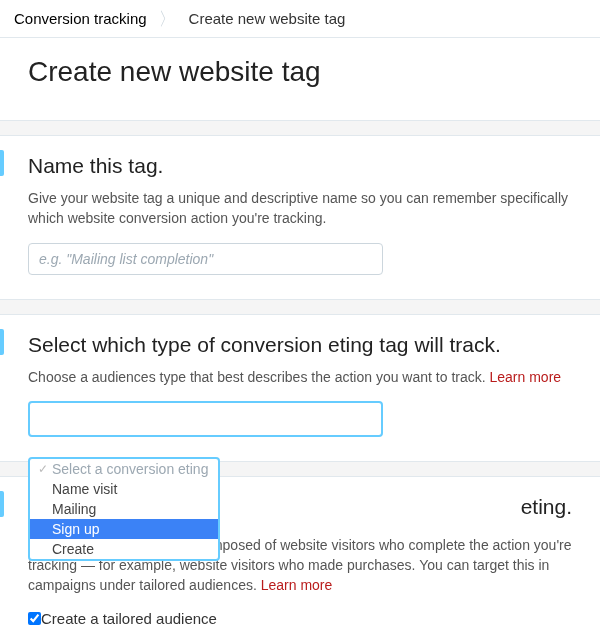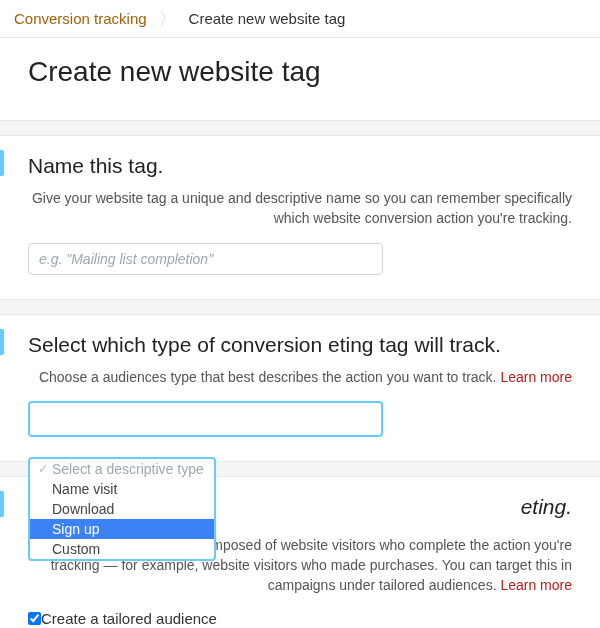--- a/index.html
+++ b/index.html
@@ -1,26 +1,26 @@
 <!DOCTYPE html>
 <html><head>
 <meta charset="utf-8">
 <style>
   * { box-sizing: border-box; margin: 0; padding: 0; }
   body { font-family: "Helvetica Neue", Helvetica, Arial, sans-serif; background: #f5f5f5; color: #333; width: 600px; }
   .breadcrumb { background: #fff; border-bottom: 1px solid #e1e8ed; display: flex; align-items: center; height: 38px; padding: 0 14px; font-size: 15px; }
-  .crumb-link { color: #a16207; cursor: pointer; }
+  .crumb-link { color: #000000; cursor: pointer; }
   .crumb-sep { margin: 0 12px; color: #ccd6dd; font-size: 18px; }
   .crumb-current { color: #333; }
   .page-header { background: #fff; padding: 18px 28px 32px 28px; border-bottom: 1px solid #e1e8ed; }
   .page-title { font-size: 28px; font-weight: 400; color: #222; }
-  .section { background: #fff; margin-top: 14px; border-top: 1px solid #e1e8ed; border-bottom: 1px solid #e1e8ed; padding: 18px 28px 24px 28px; position: relative; }
+  .section { background: #fff; margin-top: 14px; border-top: 1px solid #e1e8ed; border-bottom: 1px solid #e1e8ed; padding: 18px 20px 24px 28px; position: relative; }
   .section::before { content: ""; position: absolute; left: 0; top: 14px; width: 4px; height: 26px; background: #66ccff; border-radius: 0 2px 2px 0; }
   .section-title { font-size: 21px; font-weight: 400; color: #222; margin-bottom: 10px; }
-  .section-desc { font-size: 14px; color: #555; line-height: 1.45; margin-bottom: 14px; text-align: right; }
+  .section-desc { font-size: 14px; color: #555; line-height: 1.45; margin-bottom: 14px; }
   .learn-link { color: #b91c1c; cursor: pointer; }
   .text-input { width: 355px; padding: 7px 10px; border: 1px solid #ccd6dd; border-radius: 4px; font-size: 14px; color: #333; background: #fff; }
   .text-input::placeholder { color: #9ca8b2; font-style: italic; }
   .select-box { width: 100%; border: 2px solid #66ccff; border-radius: 4px; background: #fff; padding: 0; overflow: hidden; }
   .select-box::before { content: ""; position: absolute; left: 0; top: 5px; bottom: 5px; width: 2px; background: #66ccff; display:none; }
   .option { font-size: 14px; color: #444; padding: 2px 10px; cursor: pointer; display: flex; align-items: center; }
   .option.placeholder { color: #9ca8b2; }
   .option .check { width: 14px; display: inline-block; color: #bbb; font-size: 12px; margin-left: -2px; }
   .option:not(.placeholder) .check { visibility: hidden; }
   .option.selected { background: #3b82f6; color: #fff; align-items: flex-end; }
@@ -53,48 +53,48 @@
   <h2 class="section-title">Select which type of conversion eting tag will track.</h2>
   <p class="section-desc">
     <span>Choose a audiences type that best describes the action you want to track. </span><span class="learn-link">Learn more</span>
   </p>
   <div style="height:36px; border:2px solid #66ccff; border-radius:4px; width:355px;"></div>
 
   <div class="select-floating">
     <div class="select-box">
       <div class="option placeholder">
           <span class="check">✓</span>
-          <span>Select a descriptive type</span>
+          <span>Select a conversion eting</span>
         </div>
       <div class="option">
           <span class="check">✓</span>
           <span>Name visit</span>
         </div>
       <div class="option">
           <span class="check">✓</span>
-          <span>Download</span>
+          <span>Mailing</span>
         </div>
       <div class="option selected">
           <span class="check">✓</span>
           <span>Sign up</span>
         </div>
       <div class="option">
           <span class="check">✓</span>
-          <span>Custom</span>
+          <span>Create</span>
         </div>
     </div>
   </div>
 </div>
 
 <div class="section obscured" style="margin-top:14px; padding-top:58px;">
   <div style="position:absolute; top:18px; right:28px; left:28px;">
     <h2 class="section-title" style="text-align:left; visibility:hidden;">placeholder</h2>
   </div>
   <div style="position:absolute; top:18px; right:28px;">
-    <span class="section-title" style="font-size:21px;font-style:italic;">eting.</span>
+    <span class="section-title" style="font-size:21px;">eting.</span>
   </div>
   <p class="section-desc">
     <span>Create a tailored audience composed of website visitors who complete the action you're tracking — for example, website visitors who made purchases. You can target this in campaigns under tailored audiences. </span><span class="learn-link">Learn more</span>
   </p>
   <label class="checkbox-row">
     <input type="checkbox" checked="" style="">
     <span>Create a tailored audience</span>
   </label>
 </div>
 

